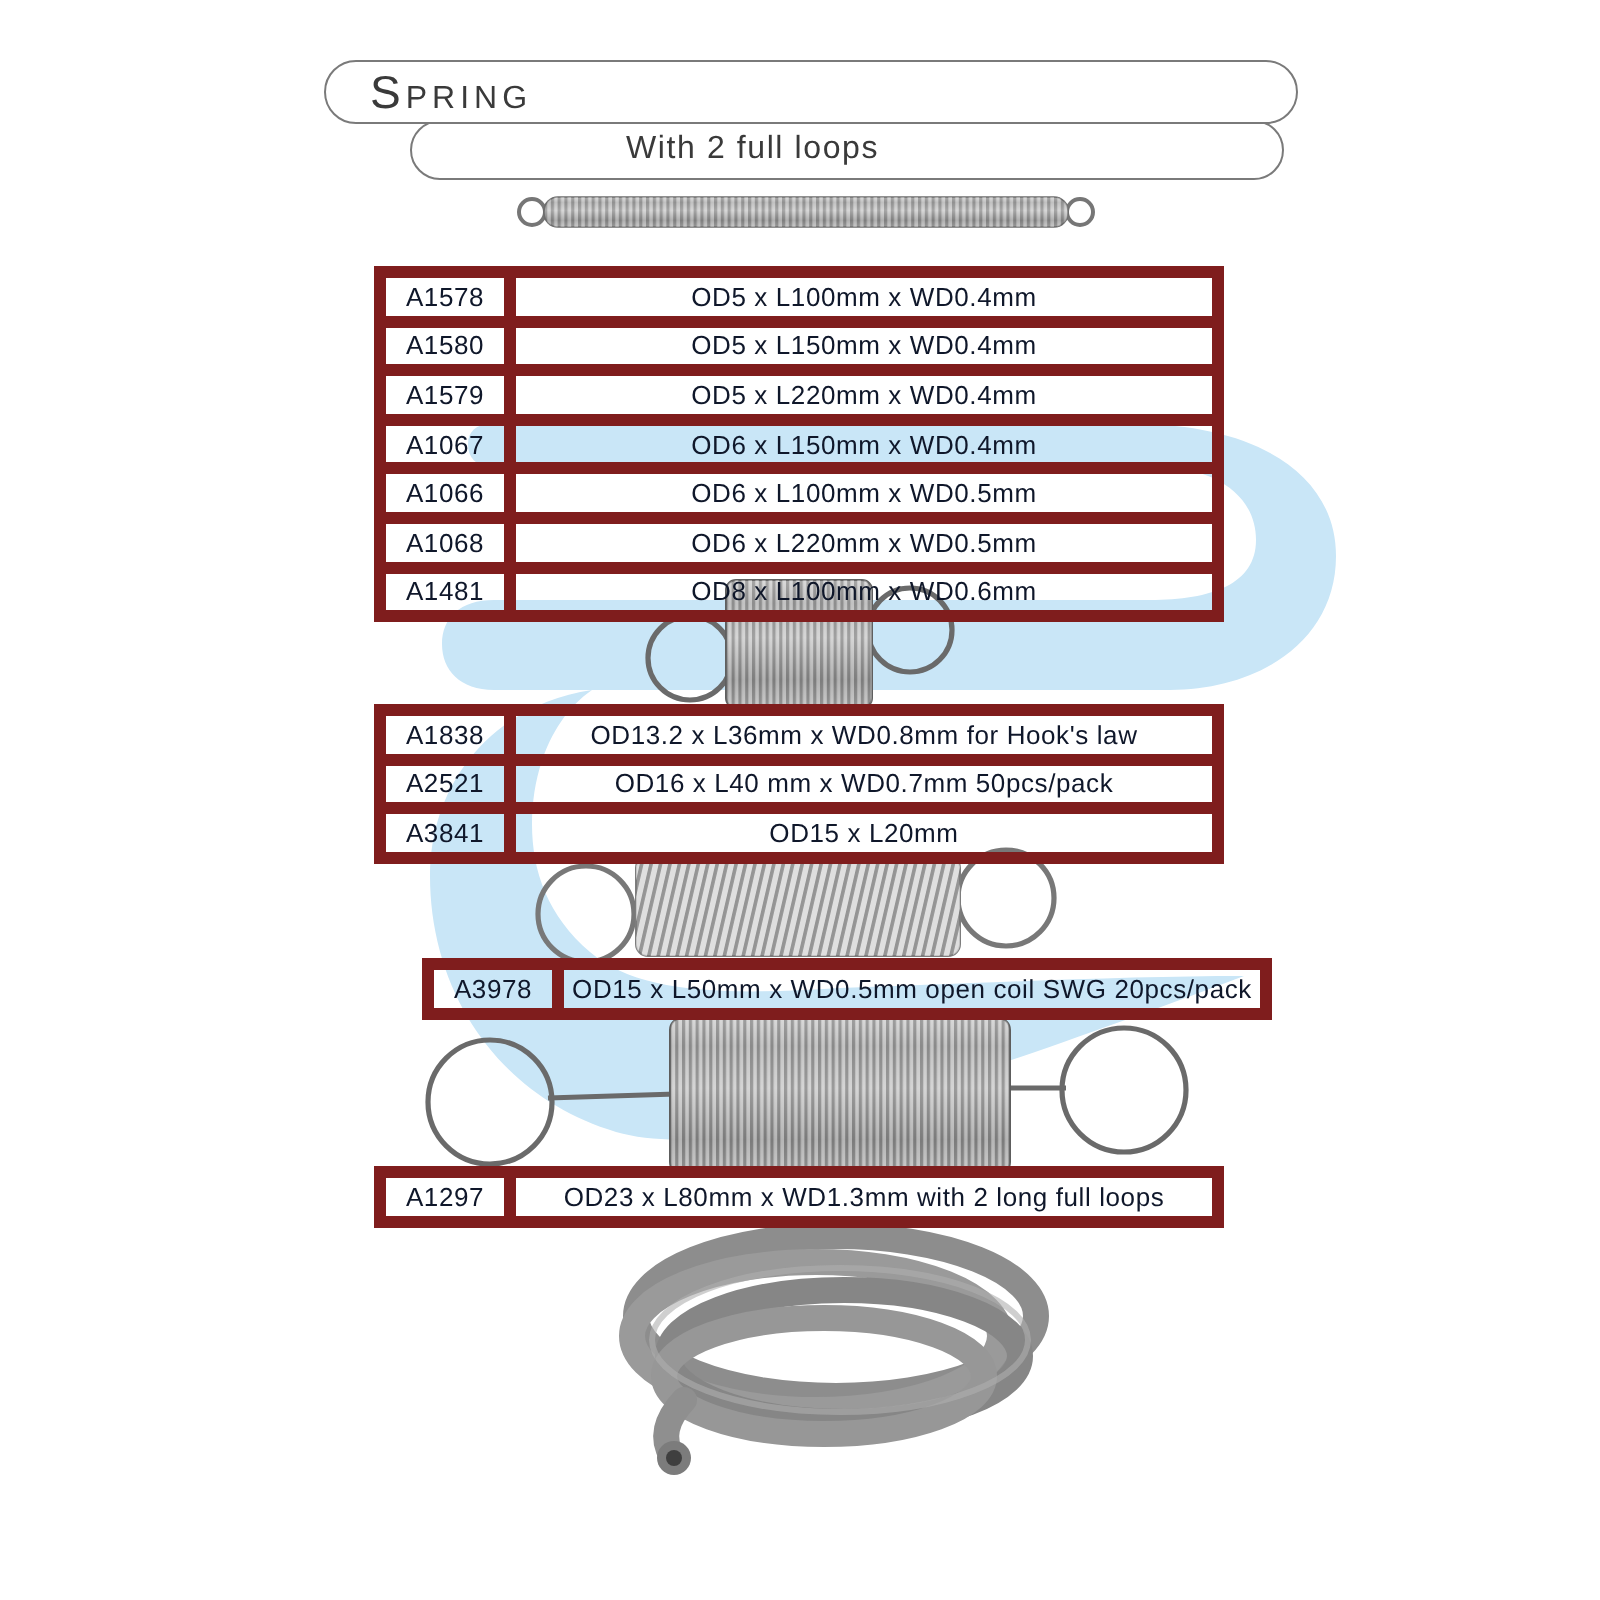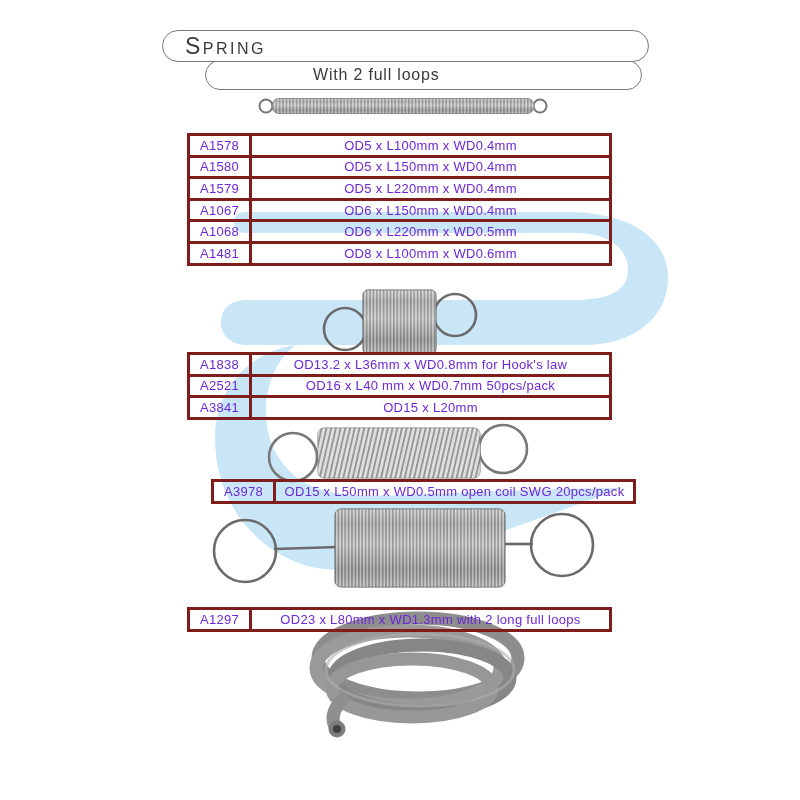--- a/index.html
+++ b/index.html
@@ -42,36 +42,36 @@
   .spec-table{
     position:absolute;
     left:187px;
     width:425px;
     border-collapse:collapse;
     table-layout:fixed;
     z-index:4;
     background:transparent;
   }
   .spec-table td{
-    border:3px solid #7f1d1d;
+    border:6px solid #7f1d1d;
     height:18.6px;
     font-size:13px;
     letter-spacing:0.3px;
     text-align:center;
-    color:#6d28d9;
+    color:#0f172a;
     padding:0 2px;
     white-space:nowrap;
     overflow:hidden;
     background:transparent;
   }
   .spec-table td.part{width:55px;}
   #table-1{top:133px;}
   #table-2{top:352px;}
   #table-3{top:479px;margin-left:24px;}
-  #table-4{top:583px;margin-top:24px;}
+  #table-4{top:583px;}
   #table-5{top:741px;}
 
   .img-wrap{position:absolute;z-index:2;}
   svg{display:block;}
 </style>
 </head>
 <body>
 
 <div id="page">
 
@@ -146,20 +146,24 @@
         </tr>
     <tr>
           <td class="part">A1579</td>
           <td>OD5 x L220mm x WD0.4mm</td>
         </tr>
     <tr>
           <td class="part">A1067</td>
           <td>OD6 x L150mm x WD0.4mm</td>
         </tr>
     <tr>
+          <td class="part">A1066</td>
+          <td>OD6 x L100mm x WD0.5mm</td>
+        </tr>
+    <tr>
           <td class="part">A1068</td>
           <td>OD6 x L220mm x WD0.5mm</td>
         </tr>
     <tr>
           <td class="part">A1481</td>
           <td>OD8 x L100mm x WD0.6mm</td>
         </tr>
   </tbody>
     </table>
 

